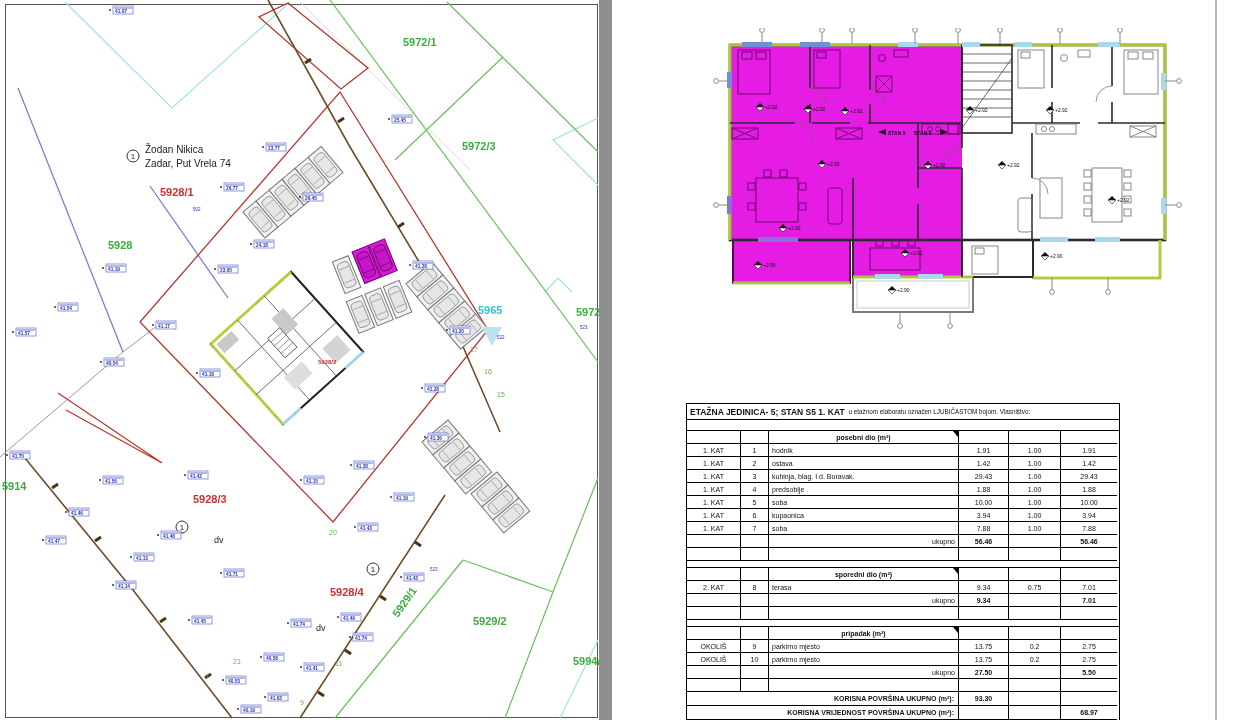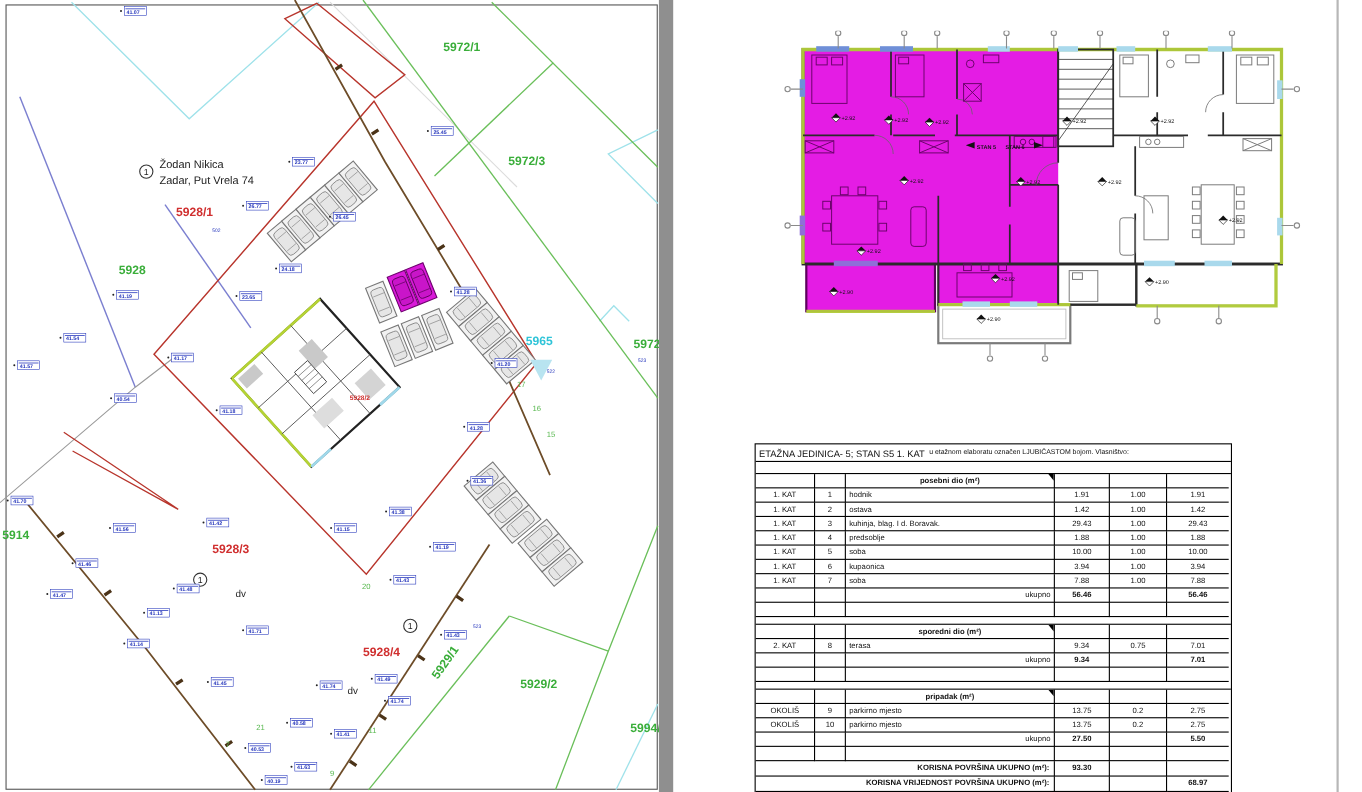--- a/index.html
+++ b/index.html
@@ -22,21 +22,21 @@
 
   
   .stall-bg{fill:var(--sf,#f2f2f2);stroke:var(--ss,#777);stroke-width:1;}
   .car-bg{fill:var(--cf,#e6e6e6);stroke:var(--cs,#8a8a8a);stroke-width:.8;}
   .car-ln{stroke:var(--cs,#8a8a8a);stroke-width:.6;fill:none;}
   use.mag{--sf:#d91ad9;--ss:#6e026e;--cf:#c915c9;--cs:#5f015f;}
 
   
   #tbl{position:absolute;left:686px;top:403px;width:432px;border:1px solid #000;background:#fff;}
   #tbl .ttl{display:flex;align-items:center;height:15px;border-bottom:1px solid #000;padding-left:3px;gap:4px;white-space:nowrap;overflow:hidden;}
-  #tbl .ttl .big{font-size:8.5px;font-weight:normal;}
+  #tbl .ttl .big{font-size:8.5px;font-weight:bold;}
   #tbl .ttl .sml{font-size:6.3px;}
   .trow{display:grid;grid-template-columns:54px 28px 190px 50px 52px 56px;}
   .trow.grand{grid-template-columns:272px 50px 52px 56px;}
   .tc{display:flex;align-items:center;justify-content:center;border-right:1px solid #000;
       border-bottom:1px solid #000;font-size:7px;overflow:hidden;white-space:nowrap;}
   .tc:last-child{border-right:none;}
   .d,.tot,.sec,.empty{height:13px;}
   .grand{height:14px;}
   .gaprow{height:6px;border-bottom:1px solid #000;}
   .gaprow.tall{height:10px;}

